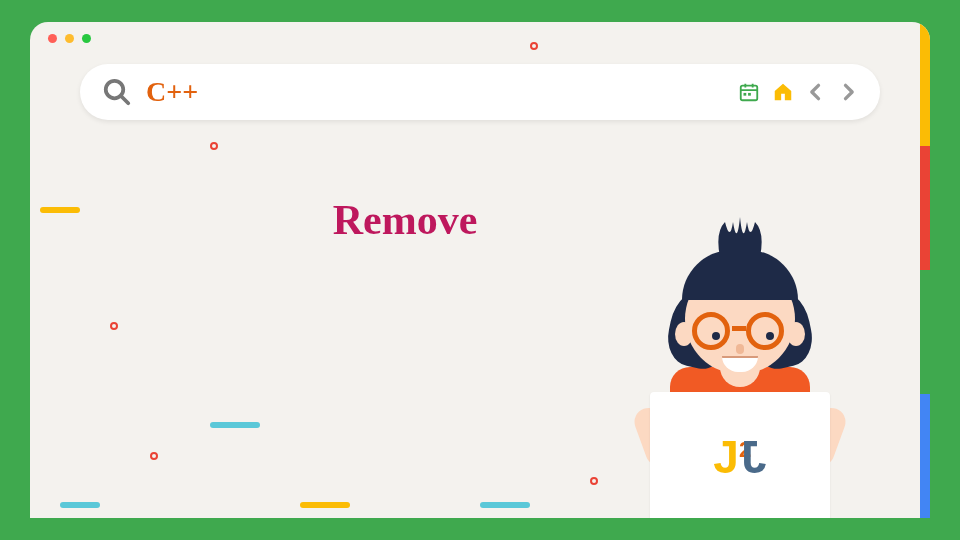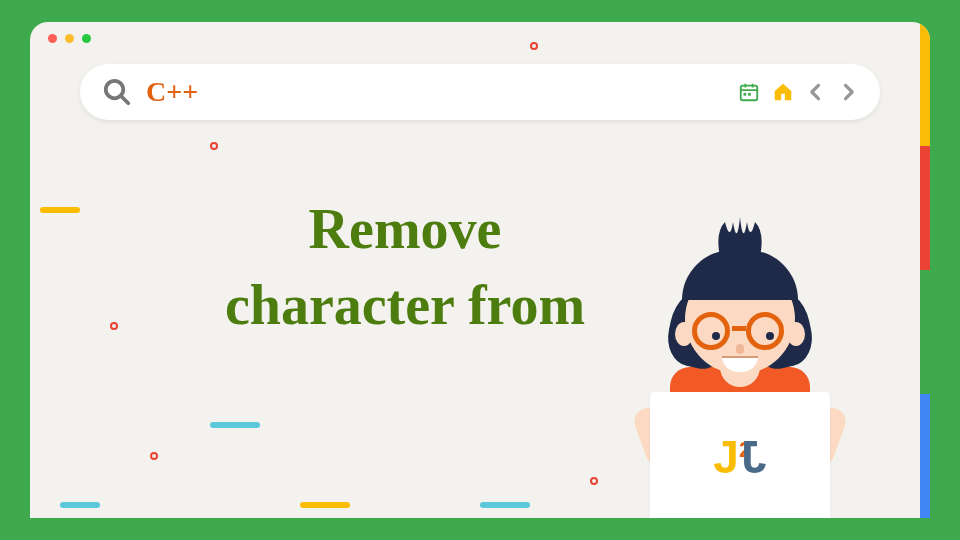--- a/index.html
+++ b/index.html
@@ -3,21 +3,21 @@
 <meta charset="utf-8">
 <style>
 *{margin:0;padding:0;box-sizing:border-box}
 body{width:960px;height:540px;background:#3fa94e;font-family:'Comic Sans MS','Chalkboard SE',cursive;overflow:hidden}
 .window{position:absolute;left:30px;top:22px;width:900px;height:496px;background:#f4f2ee;border-radius:18px 18px 0 0;overflow:hidden}
 .dots{position:absolute;left:18px;top:12px;display:flex;gap:8px}
 .dot{width:9px;height:9px;border-radius:50%}
 .searchbar{position:absolute;left:50px;top:42px;width:800px;height:56px;background:#fff;border-radius:30px;box-shadow:0 2px 5px rgba(0,0,0,0.08);display:flex;align-items:center;padding:0 22px}
 .searchbar .q{font-size:28px;font-weight:bold;color:#e2620e;margin-left:14px;flex:1}
 .searchbar .icons{display:flex;gap:12px;align-items:center}
-.title{position:absolute;left:160px;top:170px;width:430px;text-align:center;font-size:56px;font-weight:bold;color:#4d7c0f;line-height:1.35}
+.title{position:absolute;left:160px;top:170px;width:430px;text-align:center;font-size:42px;font-weight:bold;color:#be185d;line-height:1.35}
 .stripe{position:absolute;right:0;width:10px}
 .person{position:absolute;left:580px;top:190px;width:260px;height:310px}
 .laptop{position:absolute;left:40px;top:180px;width:180px;height:130px;background:#fff;border-radius:4px;box-shadow:0 1px 2px rgba(0,0,0,0.1)}
 .logo{position:absolute;left:0;right:0;top:38px;text-align:center;font-family:Arial,sans-serif;font-size:46px;font-weight:900}
 .head{position:absolute;left:75px;top:52px;width:110px;height:110px;background:#fcd9c2;border-radius:50%}
 .hair-bun{position:absolute;left:105px;top:0;width:50px;height:50px}
 .hair-side{position:absolute;width:62px;height:80px;background:#1e2a47;border-radius:50% 50% 40% 40%}
 .hair-top{position:absolute;left:72px;top:38px;width:116px;height:50px;background:#1e2a47;border-radius:60px 60px 0 0}
 .glasses{position:absolute;left:82px;top:100px}
 .eye{position:absolute;width:38px;height:38px;border:5px solid #e2620e;border-radius:50%;background:transparent}
@@ -64,21 +64,20 @@
           <path d="M15 4 L7 12 L15 20" fill="none" stroke="#999" stroke-width="4" stroke-linecap="round" stroke-linejoin="round"></path>
         </svg>
       <svg width="20" height="22" viewBox="0 0 24 24">
           <path d="M9 4 L17 12 L9 20" fill="none" stroke="#999" stroke-width="4" stroke-linecap="round" stroke-linejoin="round"></path>
         </svg>
     </div>
   </div>
 
   <div class="title">
     <div>Remove</div>
-    <div>character from</div>
   </div>
 
   <div class="person">
     <div class="shirt"></div>
     <div class="neck"></div>
     <div class="arm" style="left:30px;top:195px;transform:rotate(-20deg)"></div>
     <div class="arm" style="left:202px;top:195px;transform:rotate(20deg)"></div>
     <div class="hair-side" style="left:60px;top:76px;transform:rotate(12deg)"></div>
     <div class="hair-side" style="left:138px;top:76px;transform:rotate(-12deg)"></div>
     <div class="ear" style="left:65px;top:110px"></div>

